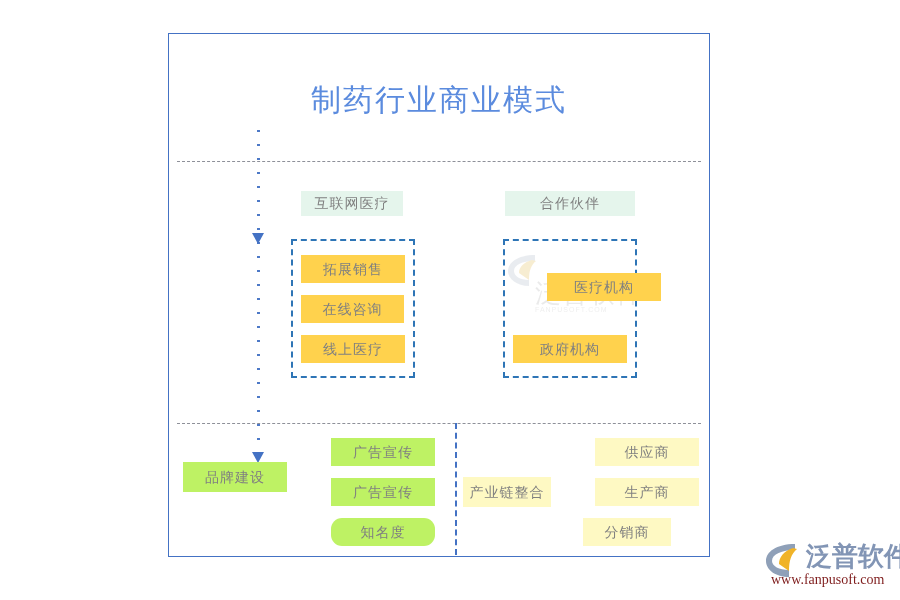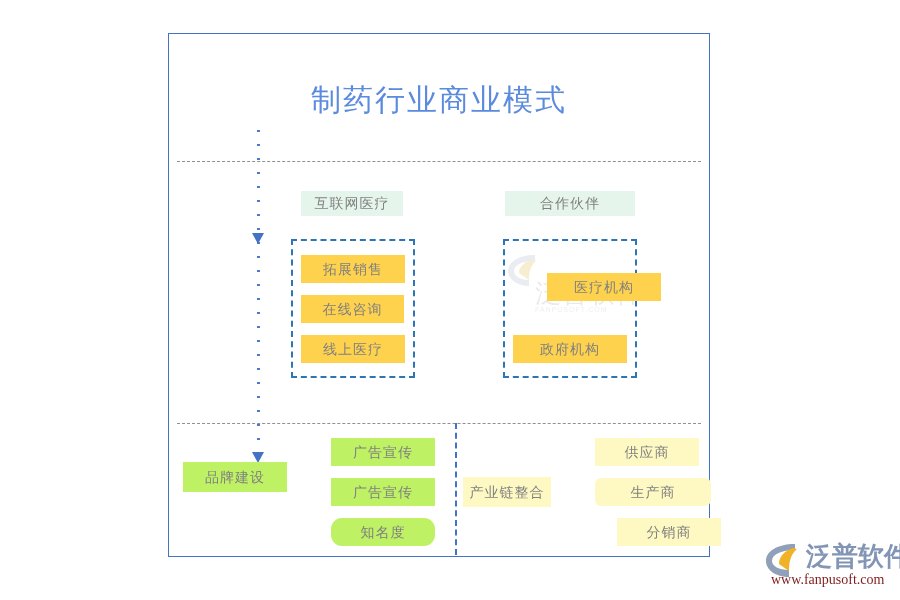--- a/index.html
+++ b/index.html
@@ -138,22 +138,22 @@
 
   
   #chip-brand-building { left: 14px;  top: 428px; width: 104px; height: 30px; line-height: 30px; }
   #chip-ads            { left: 162px; top: 404px; width: 104px; }
   #chip-academic       { left: 162px; top: 444px; width: 104px; }
   #chip-awareness      { left: 162px; top: 484px; width: 104px; border-radius: 11px; }
 
   
   #chip-chain-integration { left: 294px; top: 443px; width: 88px; height: 30px; line-height: 30px; }
   #chip-supplier     { left: 426px; top: 404px; width: 104px; }
-  #chip-producer     { left: 426px; top: 444px; width: 116px; border-radius: 6px; }
-  #chip-distributor  { left: 448px; top: 484px; width: 104px; }
+  #chip-producer     { left: 426px; top: 444px; width: 104px; }
+  #chip-distributor  { left: 414px; top: 484px; width: 88px; }
 
   
   #watermark-inner {
     position: absolute;
     left: 336px;
     top: 218px;
     width: 150px;
     height: 70px;
     opacity: .30;
     pointer-events: none;

